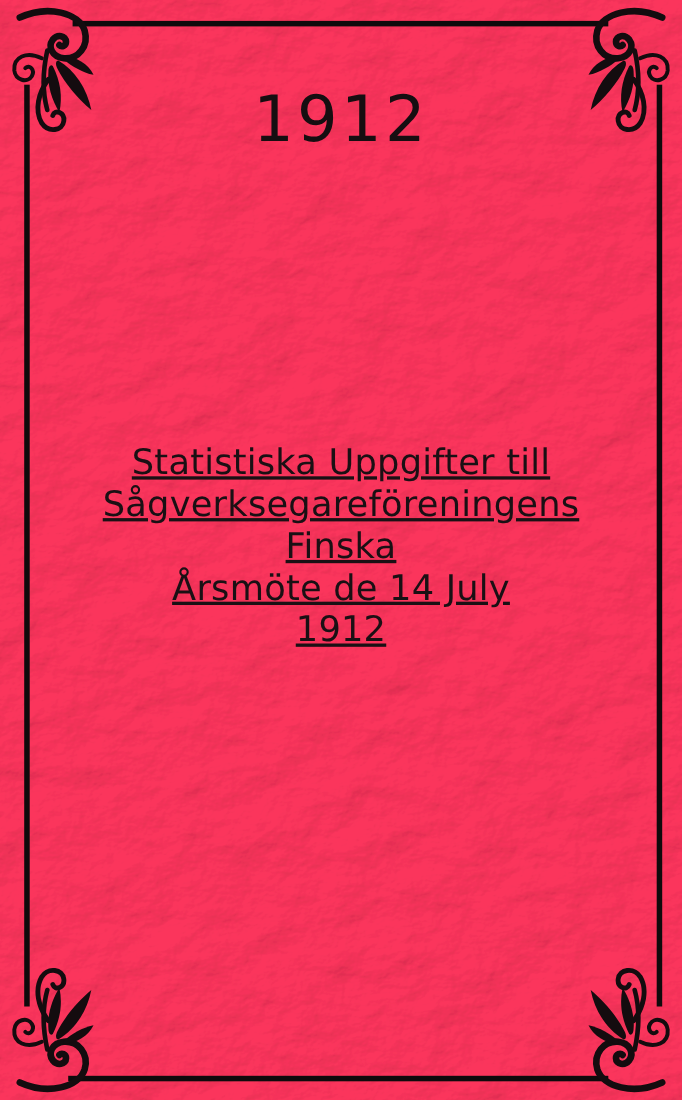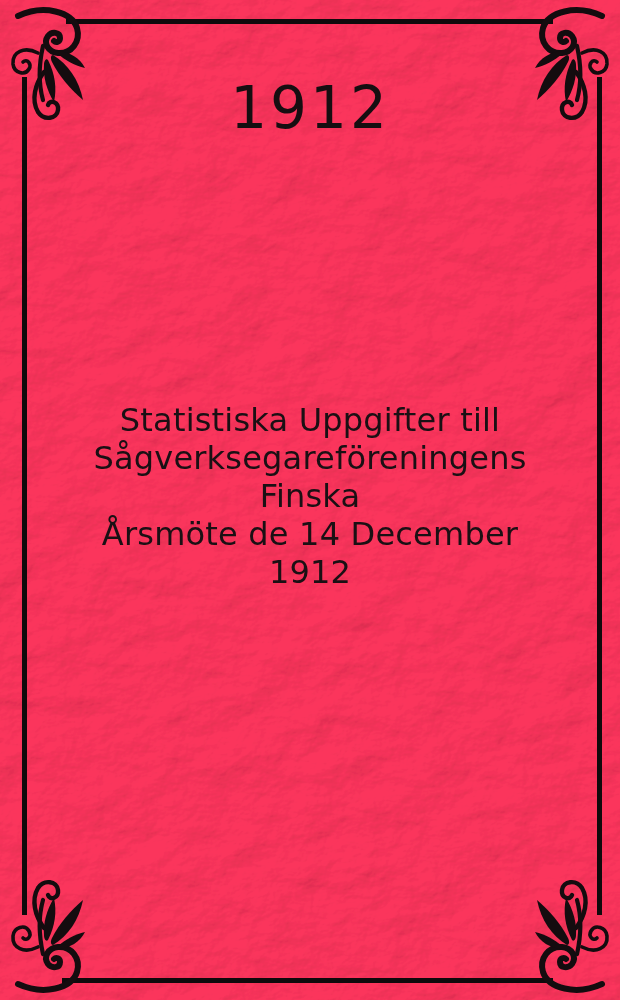--- a/index.html
+++ b/index.html
@@ -20,21 +20,21 @@
   .fl-bl{left:8px;top:880px;transform:scaleY(-1);}
   .fl-br{left:534px;top:880px;transform:scale(-1,-1);}
   .year{
     position:absolute;top:74px;left:0;width:100%;
     text-align:center;font-size:58px;letter-spacing:3px;
     color:#160e11;font-weight:normal;
   }
   .title{
     position:absolute;top:401px;left:26px;right:26px;
     text-align:center;font-size:32px;line-height:38px;
-    color:#1a1014;letter-spacing:0.2px;font-weight:normal;
+    color:#1a1014;letter-spacing:0.2px;font-weight:normal;text-decoration:underline;
   }
 </style>
 </head>
 <body>
 
 <div class="page">
 
   <svg class="tex" width="620" height="1000" viewBox="0 0 620 1000" aria-hidden="true">
     <defs>
       <filter id="crumple" x="-5%" y="-5%" width="110%" height="110%">
@@ -78,17 +78,17 @@
   <svg class="flourish fl-br" aria-hidden="true">
     <use href="#flourish" xlink:href="#flourish" width="78" height="112"></use>
   </svg>
 
   <div class="year">1912</div>
 
   <div class="title">
     <div>Statistiska Uppgifter till</div>
     <div>Sågverksegareföreningens</div>
     <div>Finska</div>
-    <div>Årsmöte de 14 December</div>
+    <div>Årsmöte de 14 July</div>
     <div>1912</div>
   </div>
 
 </div>
 
 </body></html>

